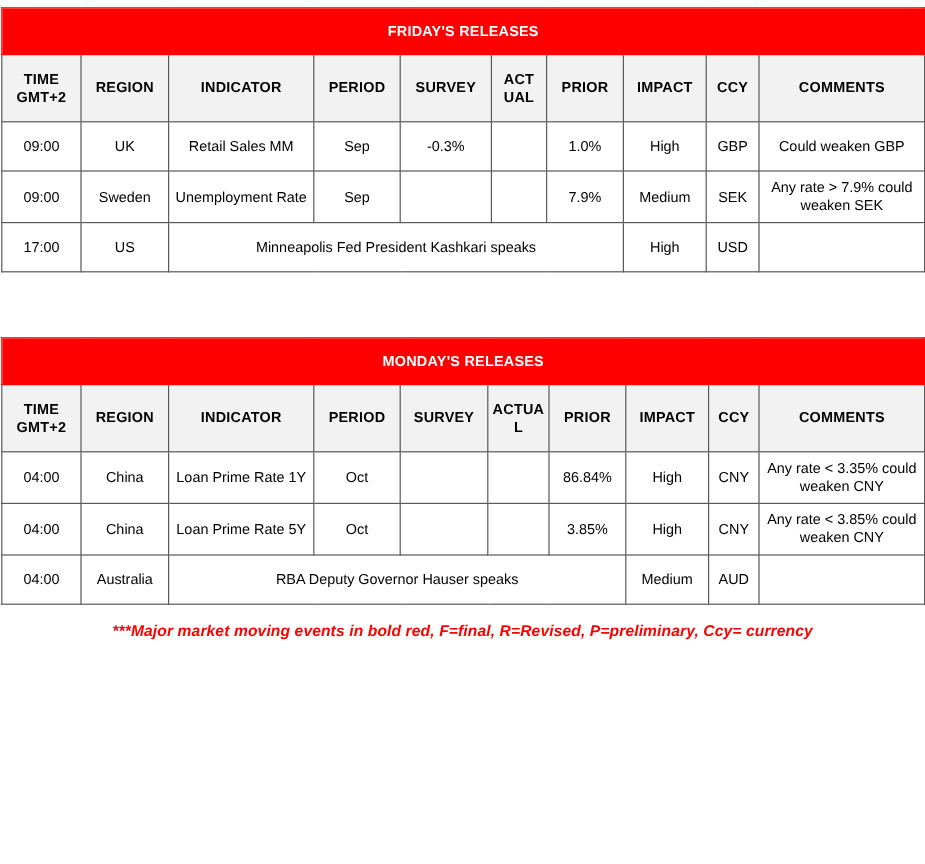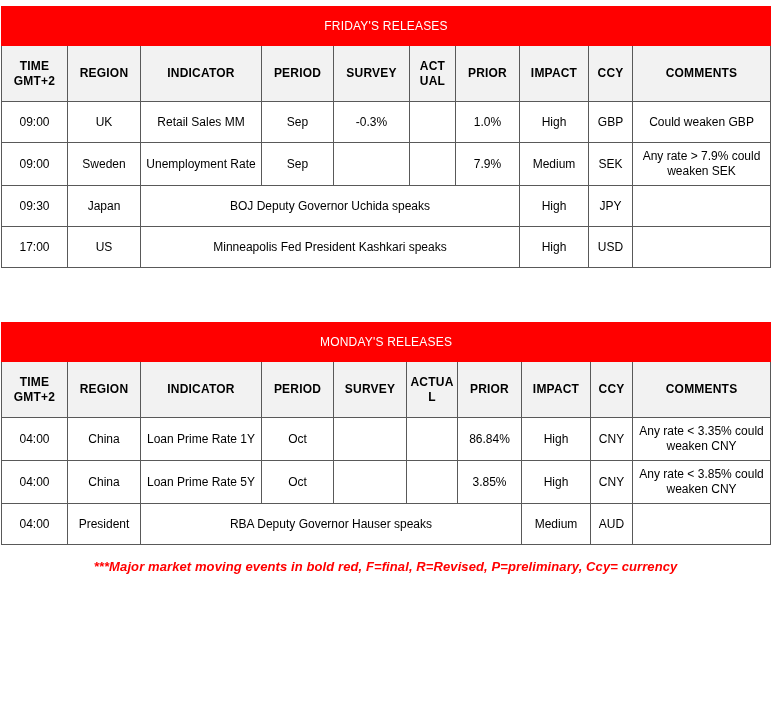--- a/index.html
+++ b/index.html
@@ -36,21 +36,21 @@
     font-size: 12px;
     line-height: 1.25;
     background: #ffffff;
     word-wrap: break-word;
     overflow-wrap: break-word;
   }
 
   .title-cell {
     background: #FF0000 !important;
     color: #ffffff;
-    font-weight: normal;
+    font-weight: bold;
     font-size: 17px;
     letter-spacing: 0.2px;
     height: 34px;
     border: 1px solid #FF0000 !important;
     text-align: center;
   }
 
   .hdr th {
     background: #F2F2F2 !important;
     font-weight: bold;
@@ -162,28 +162,20 @@
         <td>Unemployment Rate</td>
         <td>Sep</td>
         <td></td>
         <td></td>
         <td>7.9%</td>
         <td>Medium</td>
         <td>SEK</td>
         <td>Any rate &gt; 7.9% could weaken SEK</td>
       </tr>
 
-      <tr class="datarow">
-        <td>09:30</td>
-        <td>Japan</td>
-        <td colspan="5">BOJ Deputy Governor Uchida speaks</td>
-        <td>High</td>
-        <td>JPY</td>
-        <td></td>
-      </tr>
 
 
       <tr class="datarow boldrow">
         <td>17:00</td>
         <td>US</td>
         <td colspan="5">Minneapolis Fed President Kashkari speaks</td>
         <td>High</td>
         <td>USD</td>
         <td></td>
       </tr>
@@ -252,21 +244,21 @@
         <td></td>
         <td></td>
         <td>3.85%</td>
         <td>High</td>
         <td>CNY</td>
         <td>Any rate &lt; 3.85% could weaken CNY</td>
       </tr>
 
       <tr class="datarow">
         <td>04:00</td>
-        <td>President</td>
+        <td>Australia</td>
         <td colspan="5">RBA Deputy Governor Hauser speaks</td>
         <td>Medium</td>
         <td>AUD</td>
         <td></td>
       </tr>
     </tbody>
   </table>
 
   <div class="footnote">***Major market moving events in bold red, F=final, R=Revised, P=preliminary, Ccy= currency</div>
 

